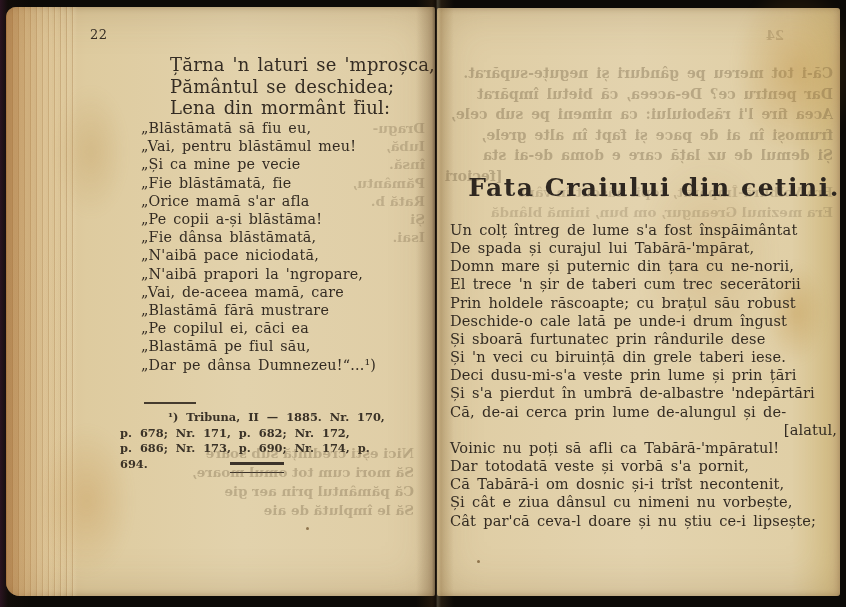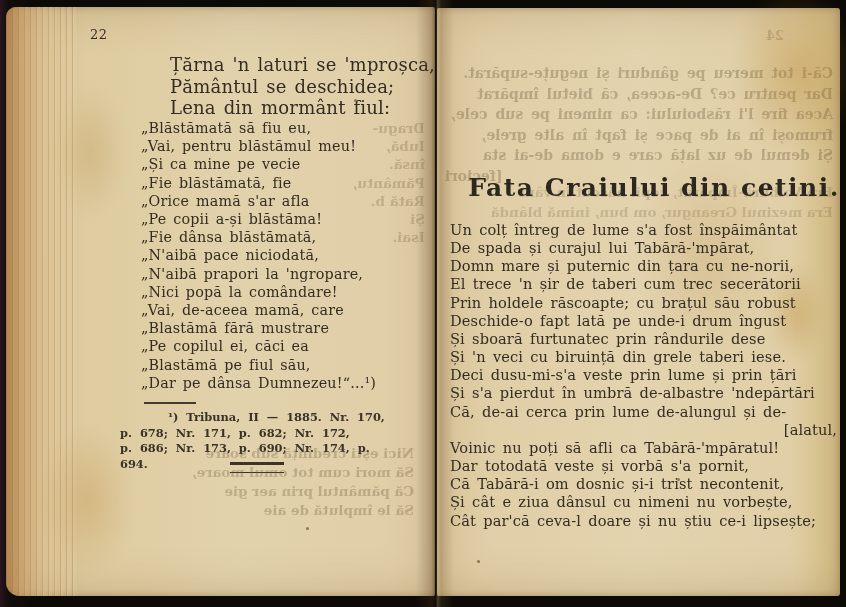--- a/index.html
+++ b/index.html
@@ -85,21 +85,20 @@
     <div class="stanza stanza-2 ink">
         <div>„Blăstămată să fiu eu,</div>
         <div>„Vai, pentru blăstămul meu!</div>
         <div>„Și ca mine pe vecie</div>
         <div>„Fie blăstămată, fie</div>
         <div>„Orice mamă s'ar afla</div>
         <div>„Pe copii a-și blăstăma!</div>
         <div>„Fie dânsa blăstămată,</div>
         <div>„N'aibă pace niciodată,</div>
         <div>„N'aibă prapori la 'ngropare,</div>
-        <div>„Nici popă la comândare!</div>
         <div>„Vai, de-aceea mamă, care</div>
         <div>„Blastămă fără mustrare</div>
         <div>„Pe copilul ei, căci ea</div>
         <div>„Blastămă pe fiul său,</div>
         <div>„Dar pe dânsa Dumnezeu!“...¹)</div>
       </div>
 
     <div class="fn-rule"></div>
 
     <div class="footnote">
@@ -152,21 +151,21 @@
       </div>
 
     <h1 class="title">Fata Craiului din cetini.</h1>
 
     <div class="poem ink">
         <div>Un colț întreg de lume s'a fost înspăimântat</div>
         <div>De spada și curajul lui Tabără-'mpărat,</div>
         <div>Domn mare și puternic din țara cu ne-norii,</div>
         <div>El trece 'n șir de taberi cum trec secerătorii</div>
         <div>Prin holdele răscoapte; cu brațul său robust</div>
-        <div>Deschide-o fapt lată pe unde-i drum îngust</div>
+        <div>Deschide-o cale lată pe unde-i drum îngust</div>
         <div>Și sboară furtunatec prin rândurile dese</div>
         <div>Și 'n veci cu biruință din grele taberi iese.</div>
         <div>Deci dusu-mi-s'a veste prin lume și prin țări</div>
         <div>Și s'a pierdut în umbră de-albastre 'ndepărtări</div>
         <div>Că, de-ai cerca prin lume de-alungul și de-</div>
         <div style="text-align: right;">[alatul,</div>
         <div>Voinic nu poți să afli ca Tabără-'mpăratul!</div>
         <div>Dar totodată veste și vorbă s'a pornit,</div>
         <div>Că Tabără-i om dosnic și-i trist necontenit,</div>
         <div>Și cât e ziua dânsul cu nimeni nu vorbește,</div>

